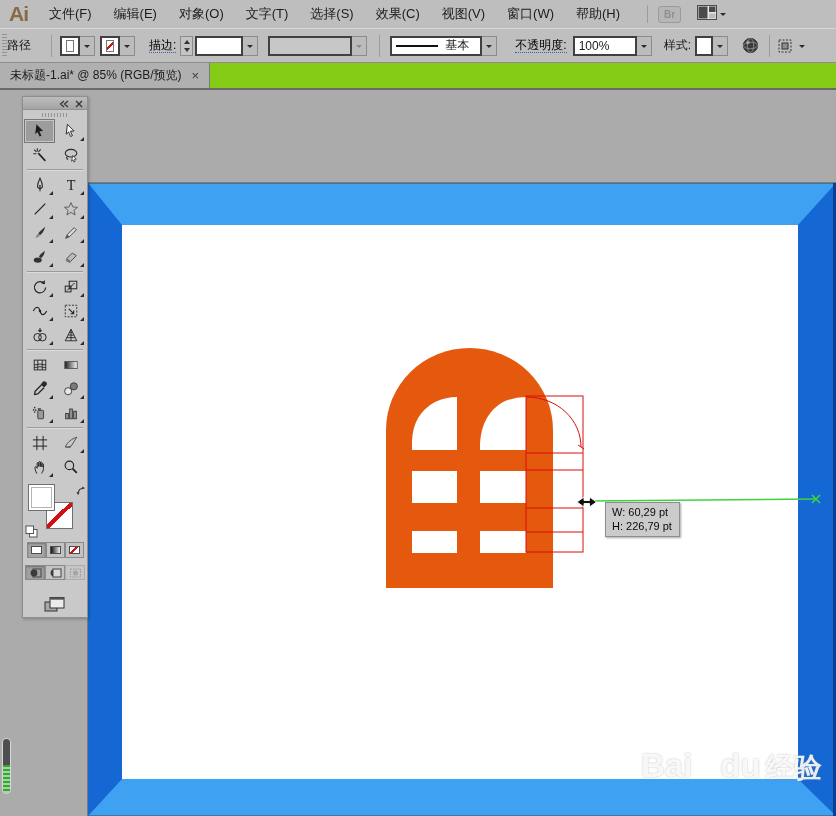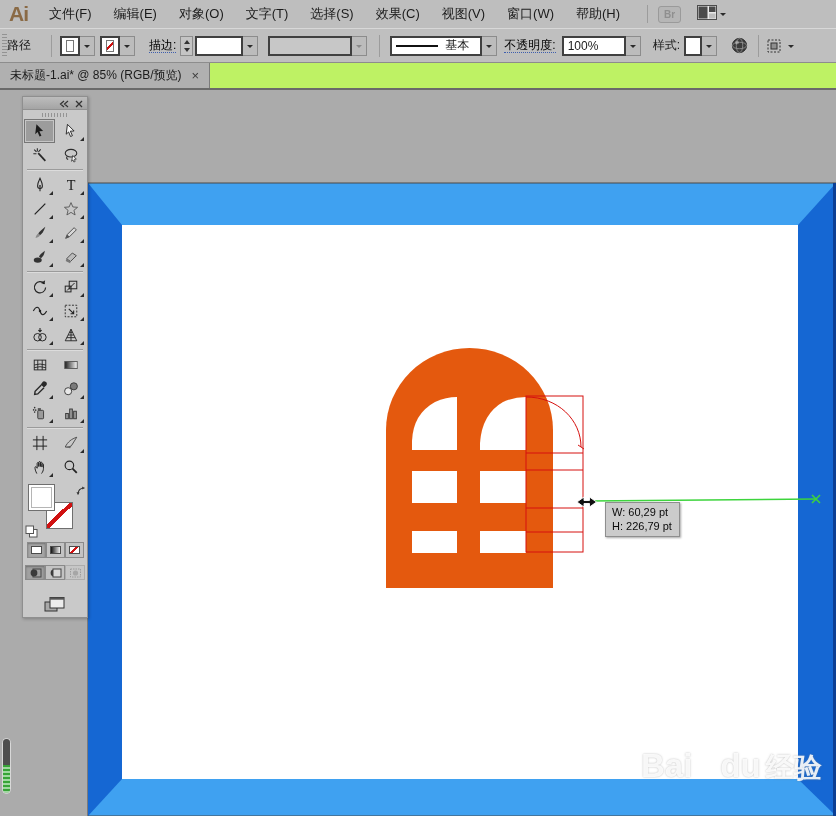--- a/index.html
+++ b/index.html
@@ -33,21 +33,21 @@
   .combo.disabled .arrow-btn .dn-arrow { border-top-color:#8a8a8a; }
   .swatch { width:12px; height:12px; background:#fff; border:1px solid #777; }
   .swatch.none { background-image:linear-gradient(135deg, transparent 43%, #d01111 43%, #d01111 57%, transparent 57%); }
   .link-label { color:#000000; border-bottom:1px dotted #3f5fae; line-height:13px; }
   .stepper { width:13px; height:20px; border:1px solid #8c8c8c; background:#c4c4c4; display:flex; flex-direction:column; margin-left:4px; }
   .stepper div { flex:1; display:flex; align-items:center; justify-content:center; }
   .tri-up { width:0; height:0; border:3px solid transparent; border-bottom:4px solid #333; margin-bottom:2px;}
   .tri-dn { width:0; height:0; border:3px solid transparent; border-top:4px solid #333; margin-top:2px;}
   .brush-line { width:42px; height:2px; background:#111; margin-right:7px; }
   
-  .tabstrip { height:27px; background:#bef264; border-bottom:2px solid #6a6a6a; display:flex; }
+  .tabstrip { height:27px; background:#84cc16; border-bottom:2px solid #6a6a6a; display:flex; }
   .doc-tab { background:#b0b0b0; padding:0 10px; display:flex; align-items:center; gap:10px;
     font-size:12px; color:#1c1c1c; border-right:1px solid #7b7b7b; }
   .tab-close { font-size:13px; color:#3c3c3c; line-height:1; }
   
   .workspace { position:relative; width:836px; height:726px; background:#ABABAB; overflow:hidden; }
   .scene { position:absolute; left:0; top:0; z-index:1; }
   
   .measure-tooltip { position:absolute; left:605px; top:412px; z-index:4; background:#cbcbcb;
     border:1px solid #8e8e8e; box-shadow:1px 1px 2px rgba(0,0,0,.35); padding:2px 7px 3px 6px;
     font-size:11px; color:#0a0a0a; line-height:14px; white-space:nowrap; }
@@ -173,21 +173,21 @@
   <span class="combo" style="margin-left:10px">
     <span class="field" style="width:92px">
       <span class="brush-line"></span>
       <span>基本</span>
     </span>
     <span class="arrow-btn">
         <span class="dn-arrow"></span>
       </span>
   </span>
 
-  <span class="link-label" style="margin-left:7px">不透明度:</span>
+  <span class="link-label" style="margin-left:18px">不透明度:</span>
   <span class="combo" style="margin-left:6px">
     <span class="field" style="width:64px">100%</span>
     <span class="arrow-btn">
         <span class="dn-arrow"></span>
       </span>
   </span>
 
   <span class="cb-label" style="margin-left:12px">样式:</span>
   <span class="combo" style="margin-left:4px">
     <span class="field" style="width:18px"></span>

